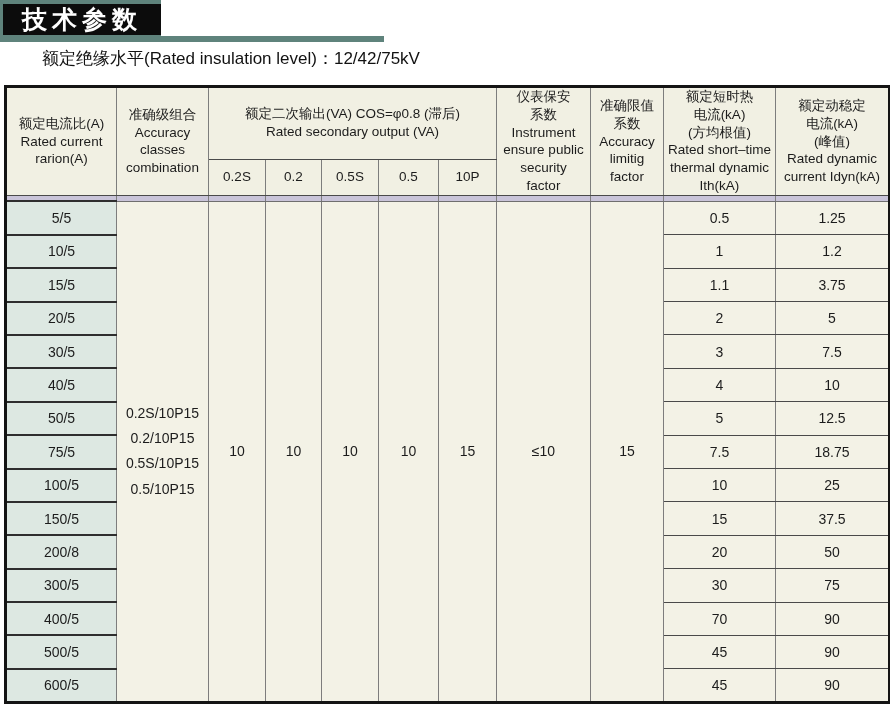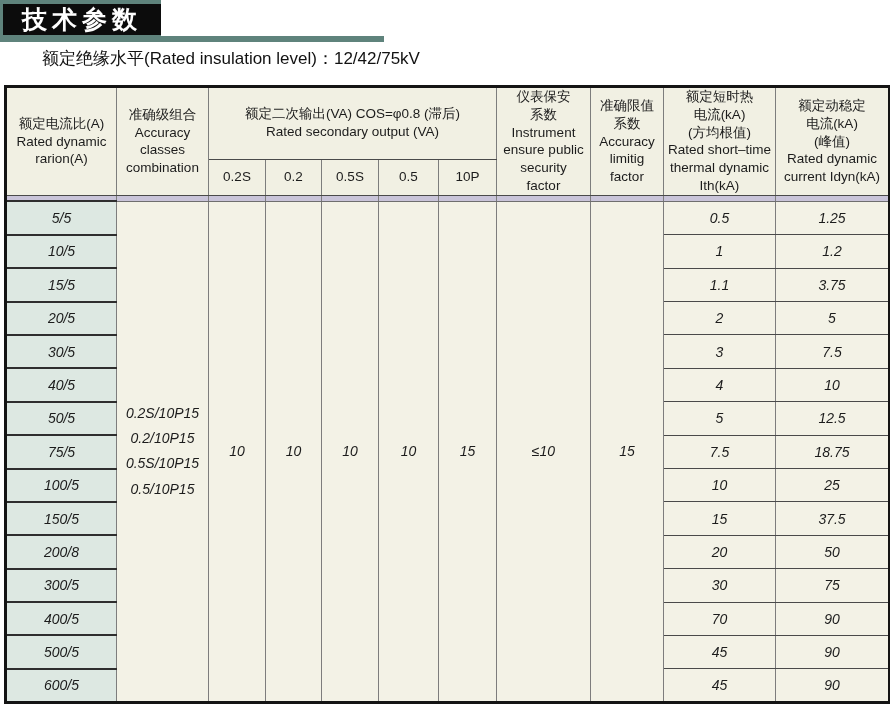--- a/index.html
+++ b/index.html
@@ -55,21 +55,21 @@
     background:var(--header-bg);
     white-space:pre-line;
     font-size:13.5px;line-height:1.32;
   }
   thead tr.grp{height:72px;}
   thead tr.sub{height:36px;}
   thead tr.sep th{
     height:6px;padding:0;background:var(--separator);
     border-top:1px solid #6f6f6f;border-bottom:1px solid #6f6f6f;
   }
-  tbody tr{height:33px;font-style:italic;}
+  tbody tr{height:33px;}
   tbody td{font-size:14px;background:var(--cell-bg);}
   td.ratio{
     background:var(--ratio-col-bg);
     border-top:2px solid #2e2e2e;border-bottom:2px solid #2e2e2e;
   }
   td.acc{white-space:pre-line;line-height:1.8;font-size:14px;margin-left:33px;}
 </style>
 </head>
 <body>
 
@@ -90,21 +90,21 @@
       <col style="width:60px">
       <col style="width:58px">
     <col style="width:94px">
       <col style="width:73px">
       <col style="width:112px">
       <col style="width:114px">
   </colgroup>
   <thead>
     <tr class="grp">
       <th rowspan="2">额定电流比(A)
-Rated dynamic
+Rated current
 rarion(A)</th>
       <th rowspan="2">准确级组合
 Accuracy
 classes
 combination</th>
       <th colspan="5">额定二次输出(VA) COS=φ0.8 (滞后)
 Rated secondary output (VA)</th>
       <th rowspan="2">仪表保安
 系数
 Instrument

